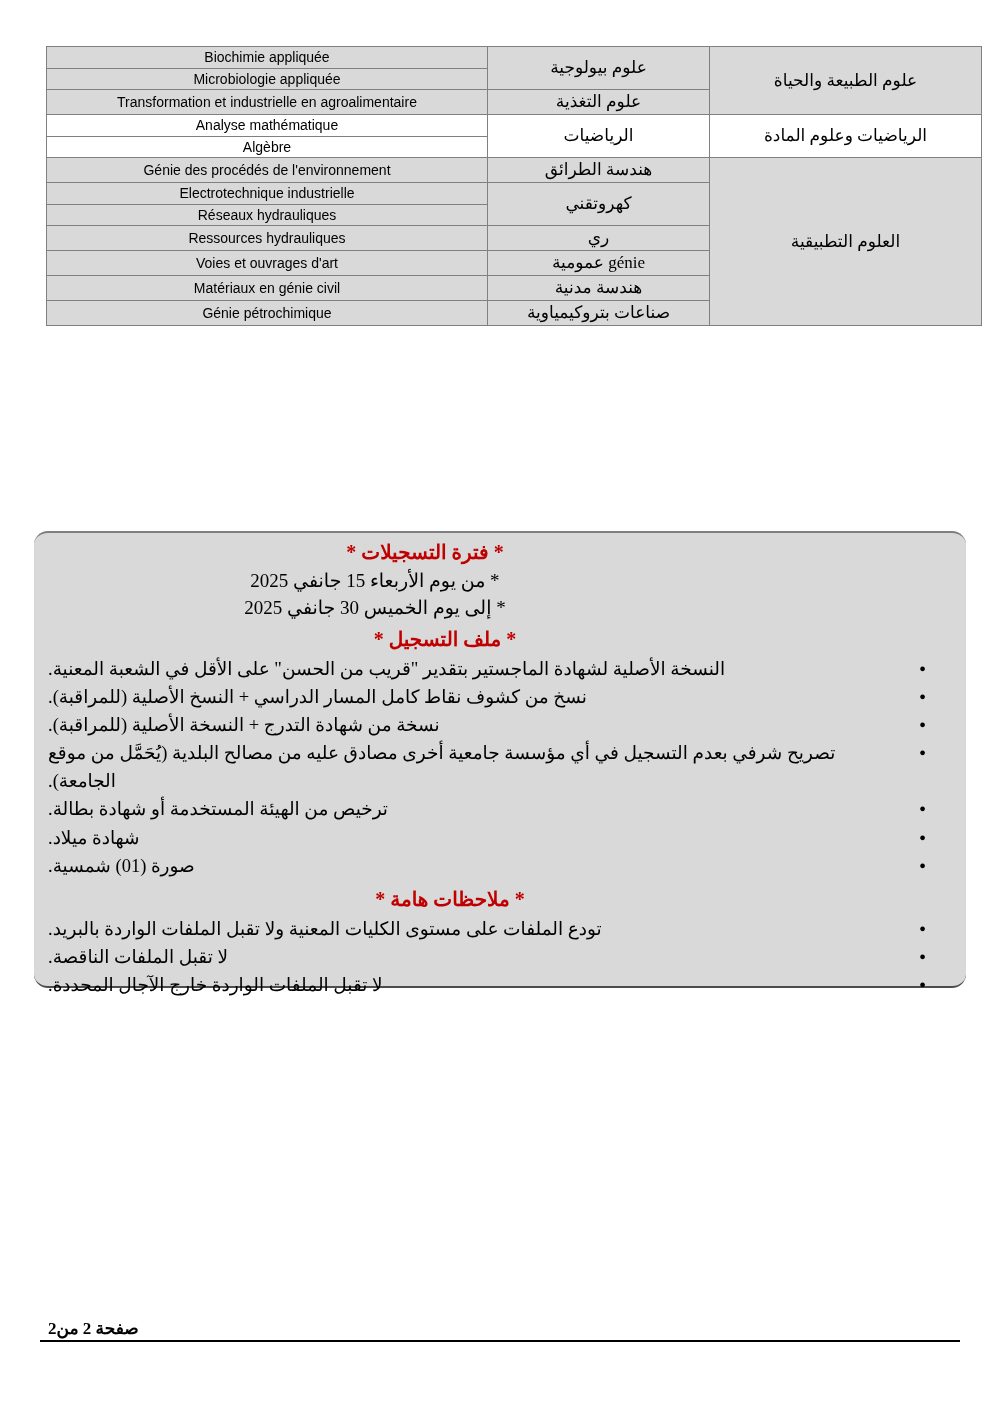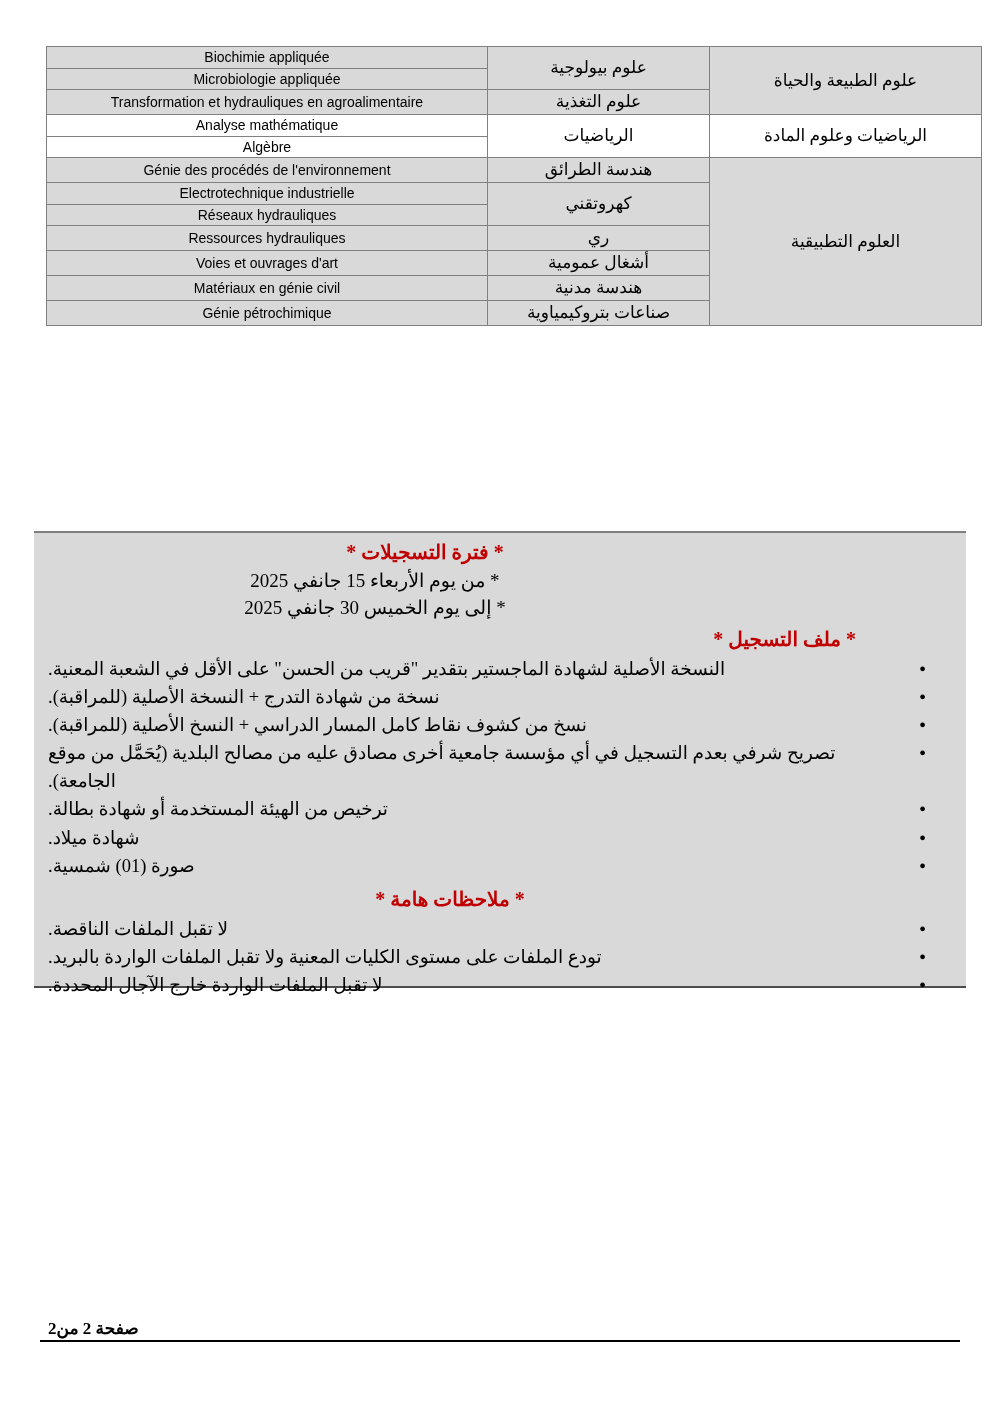--- a/index.html
+++ b/index.html
@@ -63,33 +63,34 @@
     left: 34px;
     top: 531px;
     width: 932px;
     height: 457px;
     background: #d9d9d9;
     border-top: 2px solid #7f7f7f;
     border-bottom: 2px solid #4d4d4d;
     box-sizing: border-box;
     direction: rtl;
     font-family: "Liberation Serif", serif;
+    border-radius: 14px;
   }
 
   .heading-red {
     color: #c00000;
     font-weight: bold;
     font-size: 20px;
     text-align: center;
     direction: rtl;
     font-family: "Liberation Serif", serif;
     line-height: 1.35;
   }
   .heading-red.h-reg   { margin: 6px 150px 0 0; }
-  .heading-red.h-file  { margin: 4px 110px 0 0; text-align: right; }
+  .heading-red.h-file  { margin: 4px 110px 0 0; }
   .heading-red.h-notes { margin: 6px 100px 0 0; }
 
   .date-block {
     direction: rtl;
     text-align: center;
     font-size: 19px;
     font-family: "Liberation Serif", serif;
     line-height: 1.42;
     margin: 2px 0 0 0;
     padding-right: 250px;
@@ -158,21 +159,21 @@
         <td class="cell-fr col-fr shaded">Biochimie appliquée</td>
         <td class="cell-ar col-ar-dept shaded" rowspan="2">علوم بيولوجية</td>
         <td class="cell-ar col-ar-fac shaded" rowspan="3">علوم الطبيعة والحياة</td>
       </tr>
 
       <tr>
         <td class="cell-fr col-fr shaded">Microbiologie appliquée</td>
       </tr>
 
       <tr>
-        <td class="cell-fr col-fr shaded">Transformation et hydrauliques en agroalimentaire</td>
+        <td class="cell-fr col-fr shaded">Transformation et industrielle en agroalimentaire</td>
         <td class="cell-ar col-ar-dept shaded">علوم التغذية</td>
       </tr>
 
       <tr>
         <td class="cell-fr col-fr plain">Analyse mathématique</td>
         <td class="cell-ar col-ar-dept plain" rowspan="2">الرياضيات</td>
         <td class="cell-ar col-ar-fac plain" rowspan="2">الرياضيات وعلوم المادة</td>
       </tr>
 
       <tr>
@@ -194,21 +195,21 @@
         <td class="cell-fr col-fr shaded">Réseaux hydrauliques</td>
       </tr>
 
       <tr>
         <td class="cell-fr col-fr shaded">Ressources hydrauliques</td>
         <td class="cell-ar col-ar-dept shaded">ري</td>
       </tr>
 
       <tr>
         <td class="cell-fr col-fr shaded">Voies et ouvrages d'art</td>
-        <td class="cell-ar col-ar-dept shaded">أشغال عمومية</td>
+        <td class="cell-ar col-ar-dept shaded">génie عمومية</td>
       </tr>
 
       <tr>
         <td class="cell-fr col-fr shaded">Matériaux en génie civil</td>
         <td class="cell-ar col-ar-dept shaded">هندسة مدنية</td>
       </tr>
 
       <tr>
         <td class="cell-fr col-fr shaded">Génie pétrochimique</td>
         <td class="cell-ar col-ar-dept shaded">صناعات بتروكيمياوية</td>
@@ -223,33 +224,33 @@
 
     <div class="date-block">
       <div class="date-line">* من يوم الأربعاء 15 جانفي 2025</div>
       <div class="date-line">* إلى يوم الخميس 30 جانفي 2025</div>
     </div>
 
     <div class="heading-red h-file">* ملف التسجيل *</div>
 
     <ul class="bullets bl-file">
       <li>النسخة الأصلية لشهادة الماجستير بتقدير "قريب من الحسن" على الأقل في الشعبة المعنية.</li>
+      <li>نسخ من كشوف نقاط كامل المسار الدراسي + النسخ الأصلية (للمراقبة).</li>
       <li>نسخة من شهادة التدرج + النسخة الأصلية (للمراقبة).</li>
-      <li>نسخ من كشوف نقاط كامل المسار الدراسي + النسخ الأصلية (للمراقبة).</li>
       <li>تصريح شرفي بعدم التسجيل في أي مؤسسة جامعية أخرى مصادق عليه من مصالح البلدية (يُحَمَّل من موقع الجامعة).</li>
       <li>ترخيص من الهيئة المستخدمة أو شهادة بطالة.</li>
       <li>شهادة ميلاد.</li>
       <li>صورة (01) شمسية.</li>
     </ul>
 
     <div class="heading-red h-notes">* ملاحظات هامة *</div>
 
     <ul class="bullets bl-notes">
+      <li>تودع الملفات على مستوى الكليات المعنية ولا تقبل الملفات الواردة بالبريد.</li>
       <li>لا تقبل الملفات الناقصة.</li>
-      <li>تودع الملفات على مستوى الكليات المعنية ولا تقبل الملفات الواردة بالبريد.</li>
       <li>لا تقبل الملفات الواردة خارج الآجال المحددة.</li>
     </ul>
 
   </div>
 
   <div class="footer-rule"></div>
   <div class="footer-text">صفحة 2 من2</div>
 
 </div>
 

